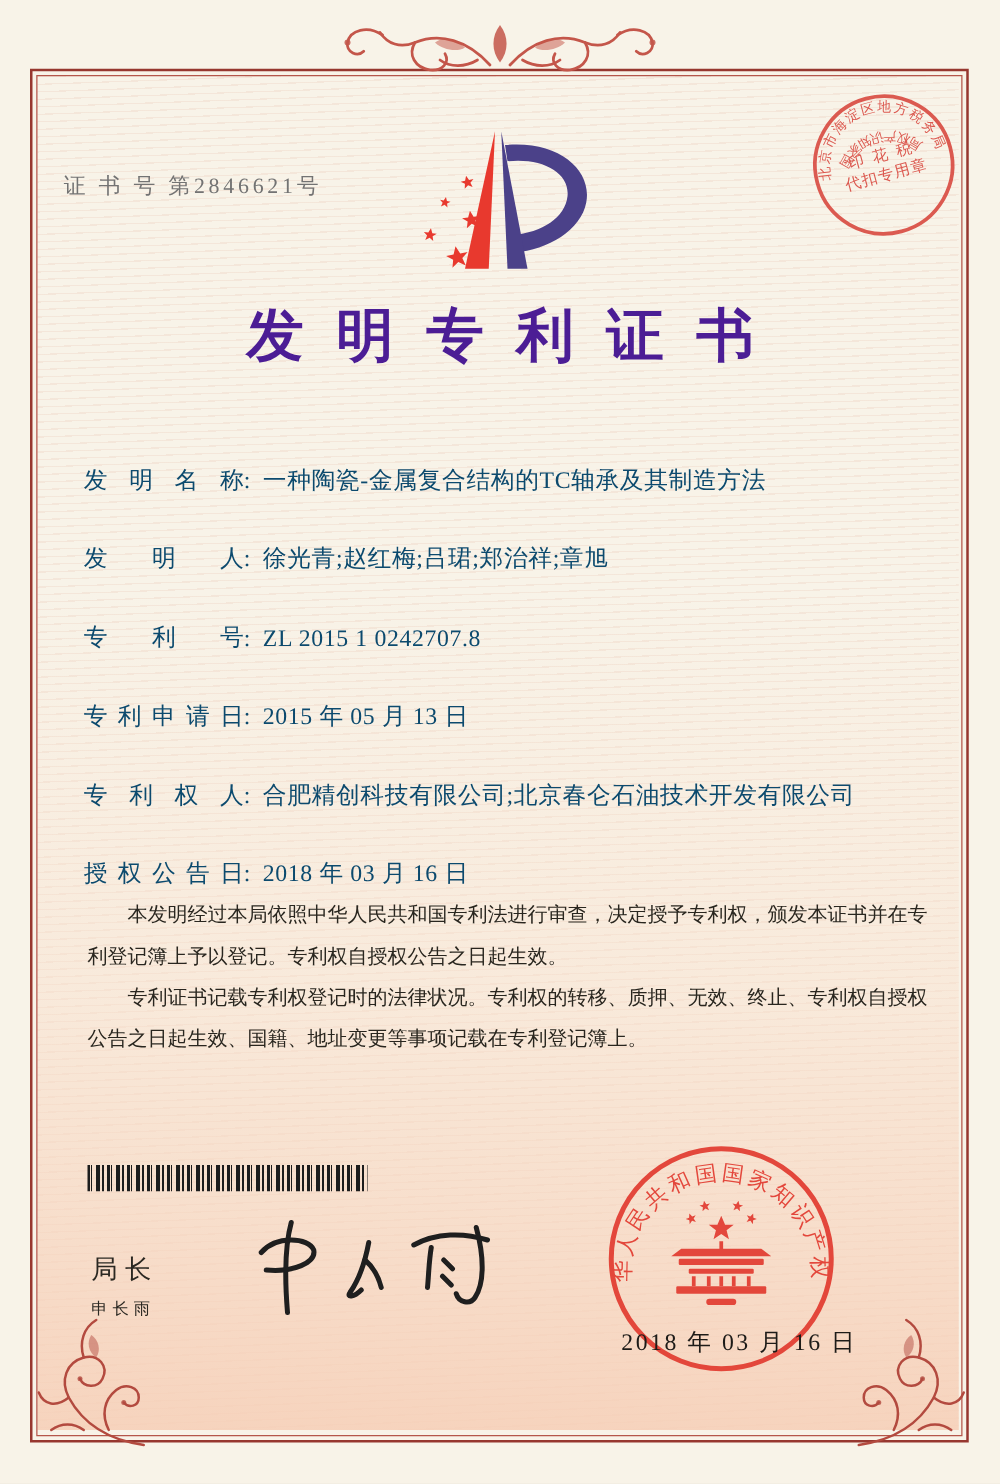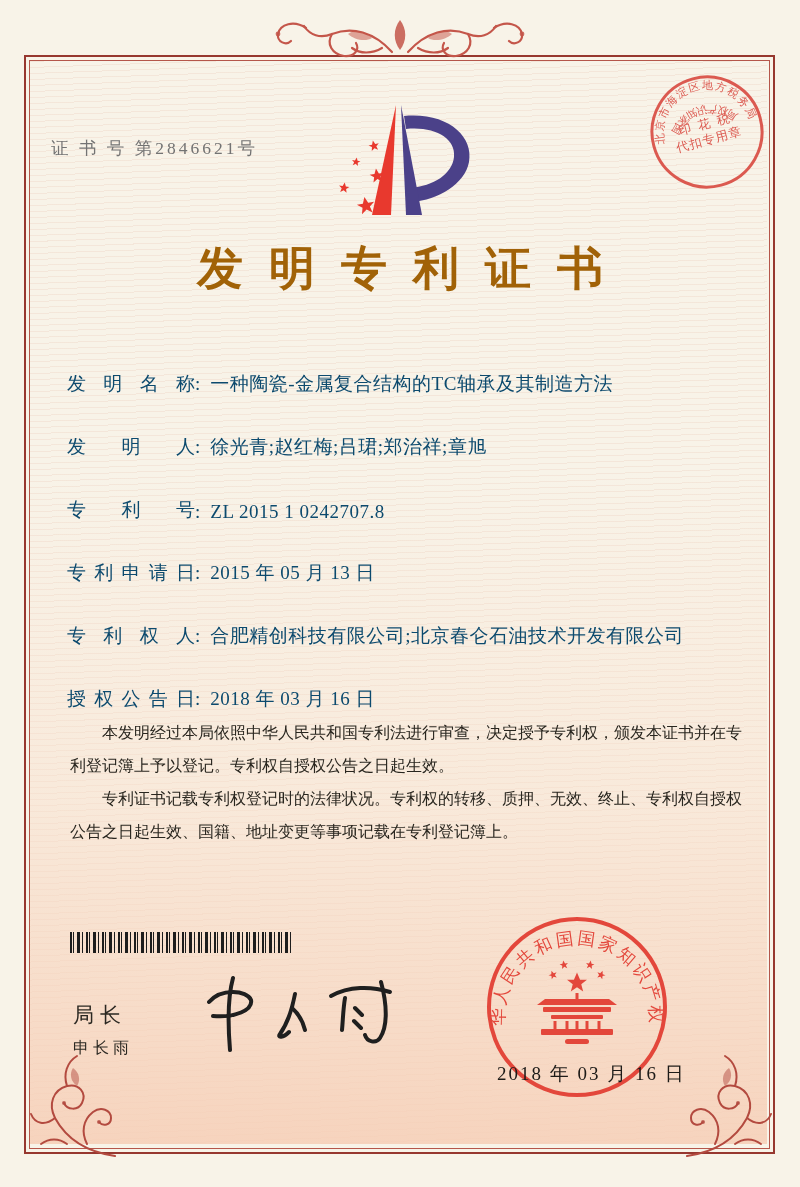--- a/index.html
+++ b/index.html
@@ -8,33 +8,33 @@
   
   .border-outer{position:absolute;left:24px;top:55px;width:747px;height:1095px;border:2.5px solid #97372f;}
   .border-inner{position:absolute;inset:3px;border:1.2px solid #b5564a;}
   .waves{position:absolute;left:30px;top:61px;width:737px;height:1083px;pointer-events:none;
     background:
       linear-gradient(180deg, rgba(252,248,240,0) 0%, rgba(252,248,240,0) 38%, rgba(249,222,202,0.45) 68%, rgba(246,206,182,0.85) 100%),
       repeating-linear-gradient(178deg, rgba(208,118,90,0.10) 0 1px, rgba(255,255,255,0) 1px 6px);}
   
   .certno{position:absolute;left:51px;top:136px;font-size:17.5px;letter-spacing:3px;color:#737373;}
   .title{position:absolute;left:0;top:238px;width:800px;text-align:center;font-size:46px;font-weight:600;
-         color:#a16207;letter-spacing:26px;text-indent:26px;}
+         color:#4c1d95;letter-spacing:26px;text-indent:26px;}
   .frow{position:absolute;left:67px;width:680px;font-size:19px;color:#0c4a6e;white-space:nowrap;}
   .flabel{display:inline-block;width:128px;text-align:justify;text-align-last:justify;vertical-align:bottom;}
   .fcolon{display:inline-block;margin-right:10px;}
   .fvalue{letter-spacing:0.5px;}
   .bodytext{position:absolute;left:70px;top:716px;width:672px;font-size:16px;line-height:33px;
             color:#29261f;text-align:justify;}
   .bodytext p{margin:0;text-indent:2em;}
   .barcode{position:absolute;left:70px;top:932px;width:224px;height:21px;
     background:repeating-linear-gradient(90deg,#1d1d1d 0 2px,transparent 2px 3px,#1d1d1d 3px 4px,
       transparent 4px 7px,#1d1d1d 7px 10px,transparent 10px 12px,#1d1d1d 12px 13px,transparent 13px 16px);}
   .signer-title{position:absolute;left:73px;top:1001px;font-size:21px;letter-spacing:6px;color:#2b2822;}
-  .signer-name{position:absolute;left:73px;top:1038px;font-size:16px;letter-spacing:4px;color:#2b2822;font-family:Liberation Serif, serif;}
+  .signer-name{position:absolute;left:73px;top:1038px;font-size:13px;letter-spacing:4px;color:#2b2822;font-family:Liberation Serif, serif;}
   .issue-date{position:absolute;left:497px;top:1061px;font-size:19px;letter-spacing:2px;color:#1d1b18;z-index:6;}
   .sig-svg{position:absolute;left:195px;top:968px;z-index:5;}
   .seal-bottom{position:absolute;left:479px;top:909px;z-index:4;opacity:0.92;}
   .seal-top{position:absolute;left:645px;top:70px;z-index:4;opacity:0.88;}
   .logo{position:absolute;left:322px;top:100px;}
   .flourish-top{position:absolute;left:268px;top:8px;z-index:3;}
   .corner-fl{position:absolute;z-index:3;}
   .corner-bl{left:27px;top:1048px;}
   .corner-br{left:683px;top:1048px;transform:scaleX(-1);}
 </style>

